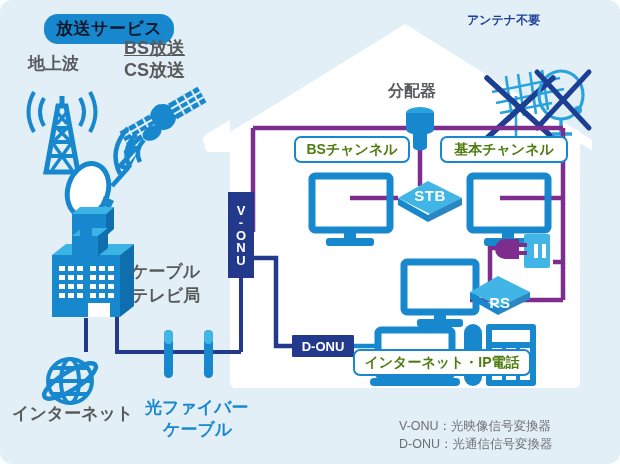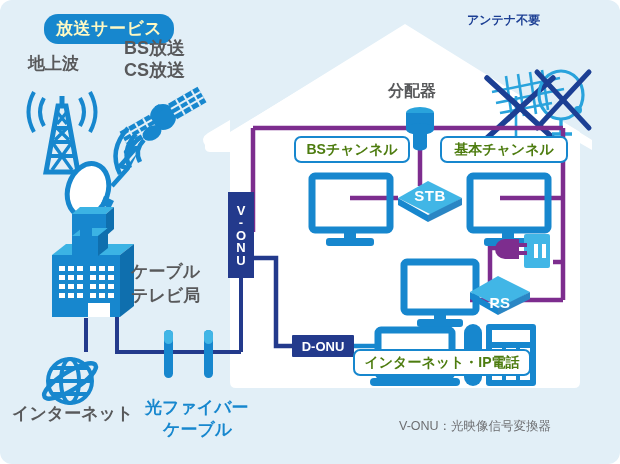--- a/index.html
+++ b/index.html
@@ -22,21 +22,21 @@
   
   .house-svg{position:absolute;left:0;top:0;width:620px;height:464px;}
   
   .lbl{position:absolute;white-space:nowrap;line-height:1.12;}
   .jp-dark{color:#58595b;}
   .navy{color:#1c3f94;}
   .blue{color:#1787ce;}
   
   .badge{
     position:absolute;left:44px;top:14px;
-    background:#1787ce;color:#fef9c3;
+    background:#1787ce;color:#0f172a;
     border-radius:14px;
     padding:3px 12px 4px 12px;
     font-size:17px;font-weight:bold;letter-spacing:.5px;
   }
   
   .pill{
     position:absolute;
     border:2px solid #1787ce;
     border-radius:7px;
     background:#ffffff;
@@ -350,21 +350,21 @@
       <path d="M470 292 l0 7 l28 16 l0 -7 z" fill="#1787ce"></path>
       <path d="M498 308 l0 7 l32 -16 l0 -7 z" fill="#2b86c4"></path>
     </g>
 
   </svg>
 
   <div class="badge">放送サービス</div>
 
   <div class="lbl jp-dark" style="left:28px;top:54px;font-size:17px;font-weight:bold;">地上波</div>
 
-  <div class="lbl jp-dark" style="left:124px;top:38px;font-size:18px;font-weight:bold;">BS放送</div>
+  <div class="lbl jp-dark" style="left:124px;top:38px;font-size:18px;font-weight:bold;text-decoration:underline;">BS放送</div>
   <div class="lbl jp-dark" style="left:124px;top:60px;font-size:18px;font-weight:bold;">CS放送</div>
 
   <div class="lbl navy" style="left:467px;top:14px;font-size:12px;font-weight:bold;">アンテナ不要</div>
 
   <div class="lbl jp-dark" style="left:388px;top:82px;font-size:16px;font-weight:bold;">分配器</div>
 
   <div class="lbl jp-dark" style="left:131px;top:262px;font-size:17px;font-weight:bold;">ケーブル</div>
   <div class="lbl jp-dark" style="left:131px;top:286px;font-size:17px;font-weight:bold;">テレビ局</div>
 
   <div class="lbl blue" style="left:145px;top:398px;font-size:17px;font-weight:bold;">光ファイバー</div>
@@ -388,15 +388,16 @@
 
   <div class="chip" style="left:398px;top:181px;width:64px;height:34px;">
     <span class="chip-txt">STB</span>
   </div>
   <div class="chip" style="left:470px;top:276px;width:60px;height:32px;margin-top:13px;">
     <span class="chip-txt">PS</span>
   </div>
 
   <div class="legend">
     <div>V-ONU：光映像信号変換器</div>
+    <div>D-ONU：光通信信号変換器</div>
   </div>
 
 </div>
 
 </body></html>

